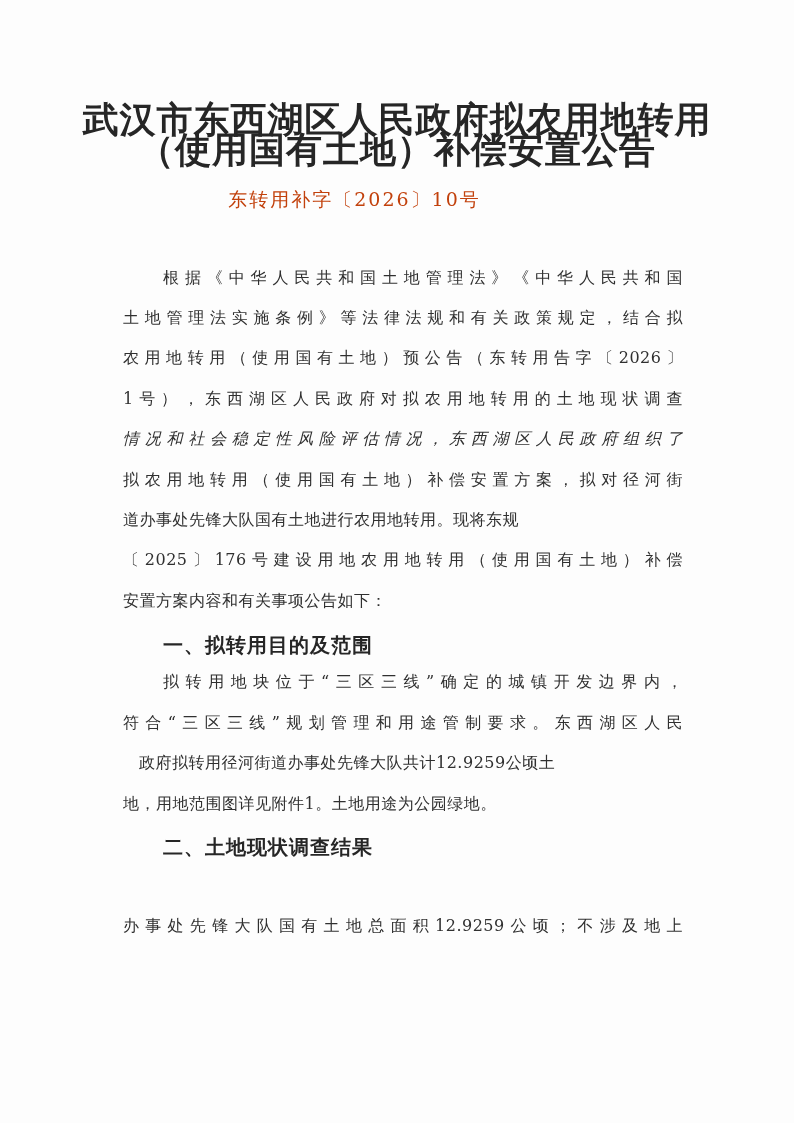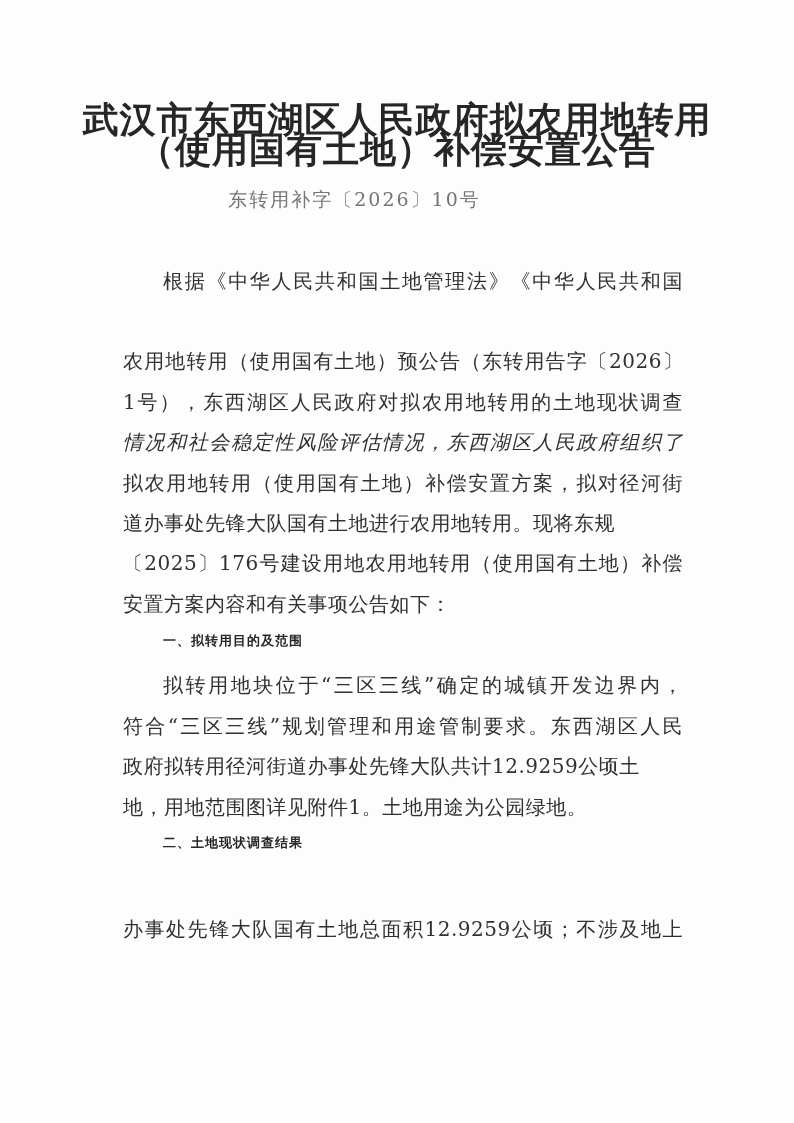--- a/index.html
+++ b/index.html
@@ -37,69 +37,70 @@
     .title.l2 { top: 126px; }
     .docno {
       position: absolute;
       left: 0;
       width: 709px;
       top: 187px;
       text-align: center;
       font-family: "DejaVu Serif", serif;
       font-size: 19px;
       letter-spacing: 2px;
-      color: #737373;
+      color: #c2410c;
       white-space: nowrap;
     }
     .line {
       position: absolute;
       left: 123px;
       width: 560px;
       font-family: "DejaVu Serif", serif;
-      font-size: 20px;
+      font-size: 16px;
       color: #303030;
       white-space: nowrap;
       text-align: justify;
       text-align-last: justify;
       letter-spacing: 0.5px;
     }
     .line.indent { left: 163px; width: 520px; }
     .line.last { text-align-last: left; }
     .heading {
       position: absolute;
       left: 163px;
       font-family: "DejaVu Sans", sans-serif;
       font-weight: bold;
-      font-size: 13px;
+      font-size: 20px;
       color: #262626;
       white-space: nowrap;
       letter-spacing: 1px;
     }
   </style>
 </head>
 <body>
 
 <div class="page">
 
   <div class="title l1">武汉市东西湖区人民政府拟农用地转用</div>
   <div class="title l2">（使用国有土地）补偿安置公告</div>
 
   <div class="docno">东转用补字〔2026〕10号</div>
 
   <div class="line indent" style="top:268px;">根据《中华人民共和国土地管理法》《中华人民共和国</div>
+  <div class="line" style="top:308px;">土地管理法实施条例》等法律法规和有关政策规定，结合拟</div>
   <div class="line" style="top:348px;">农用地转用（使用国有土地）预公告（东转用告字〔2026〕</div>
   <div class="line" style="top:389px;">1号），东西湖区人民政府对拟农用地转用的土地现状调查</div>
   <div class="line" style="top:429px;font-style:italic;">情况和社会稳定性风险评估情况，东西湖区人民政府组织了</div>
   <div class="line" style="top:470px;">拟农用地转用（使用国有土地）补偿安置方案，拟对径河街</div>
   <div class="line last" style="top:510px;">道办事处先锋大队国有土地进行农用地转用。现将东规</div>
   <div class="line" style="top:550px;">〔2025〕176号建设用地农用地转用（使用国有土地）补偿</div>
   <div class="line last" style="top:591px;">安置方案内容和有关事项公告如下：</div>
 
   <div class="heading" style="top:632px;">一、拟转用目的及范围</div>
   <div class="line indent" style="top:672px;">拟转用地块位于“三区三线”确定的城镇开发边界内，</div>
   <div class="line" style="top:713px;">符合“三区三线”规划管理和用途管制要求。东西湖区人民</div>
-  <div class="line last" style="top:753px;">政府拟转用径河街道办事处先锋大队共计12.9259公顷土</div>
+  <div class="line last" style="top:753px;margin-left:16px;">政府拟转用径河街道办事处先锋大队共计12.9259公顷土</div>
   <div class="line last" style="top:794px;">地，用地范围图详见附件1。土地用途为公园绿地。</div>
 
   <div class="heading" style="top:834px;">二、土地现状调查结果</div>
   <div class="line" style="top:916px;">办事处先锋大队国有土地总面积12.9259公顷；不涉及地上</div>
 
 </div>
 
 </body></html>

